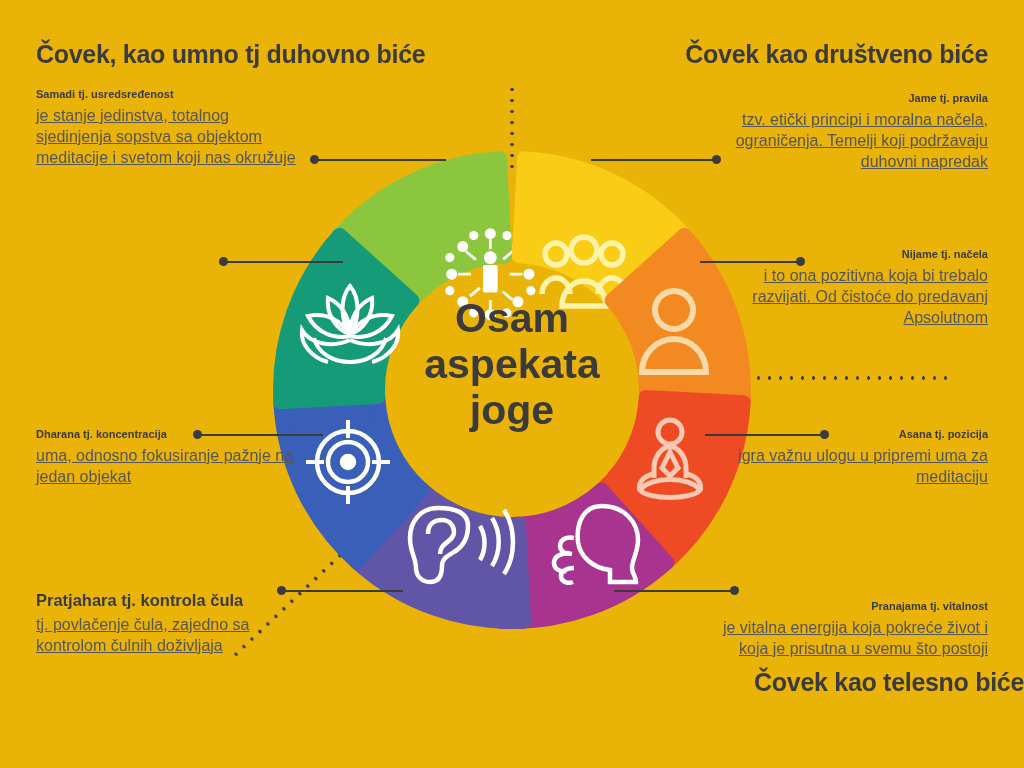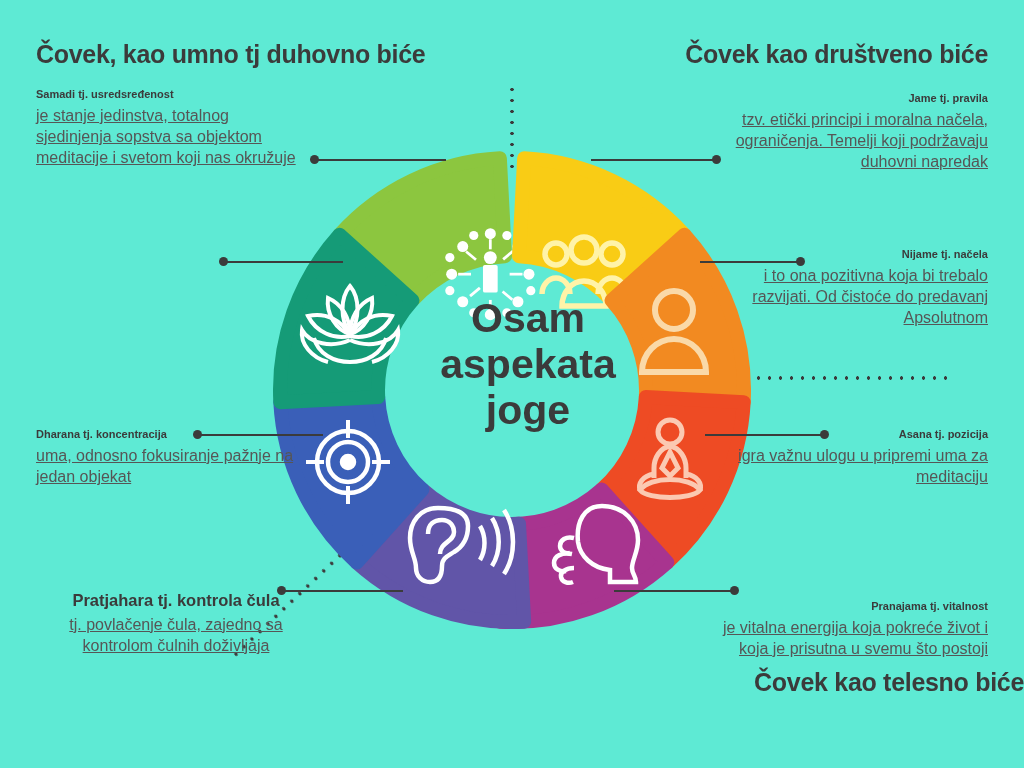--- a/index.html
+++ b/index.html
@@ -8,21 +8,21 @@
     background: #ffffff;
   }
   body {
     font-family: "Liberation Sans", sans-serif;
     -webkit-font-smoothing: antialiased;
   }
   #canvas {
     position: relative;
     width: 1024px;
     height: 768px;
-    background: #5eead4;
+    background: #eab308;
     overflow: hidden;
   }
 
   
   .section-title {
     position: absolute;
     font-size: 25px;
     font-weight: bold;
     color: #3b3b3b;
     letter-spacing: -0.3px;
@@ -52,21 +52,21 @@
     color: #565656;
     line-height: 1.33;
     text-decoration: underline;
   }
   .block.left  { text-align: left;  left: 36px; }
   .block.right { text-align: right; right: 36px; }
 
   #blk-samadi     { top: 88px;  }
   #blk-dijana     { top: 248px; }
   #blk-dharana    { top: 428px; }
-  #blk-pratjahara { top: 590px; width: 280px; text-align: center; }
+  #blk-pratjahara { top: 590px; width: 280px; }
 
   #blk-jame       { top: 92px;  }
   #blk-nijame     { top: 248px; }
   #blk-asana      { top: 428px; }
   #blk-pranajama  { top: 600px; }
 
   
   #blk-pratjahara .lead { font-size: 16.5px; }
 
   
@@ -74,21 +74,21 @@
     position: absolute;
     left: 252px;
     top: 130px;
     width: 520px;
     height: 520px;
   }
 
   
   #center-label {
     position: absolute;
-    left: 398px;
+    left: 382px;
     top: 296px;
     width: 260px;
     text-align: center;
     font-size: 41px;
     font-weight: bold;
     color: #3b3b3b;
     line-height: 1.12;
     pointer-events: none;
   }
   #center-label span { display: block; }

